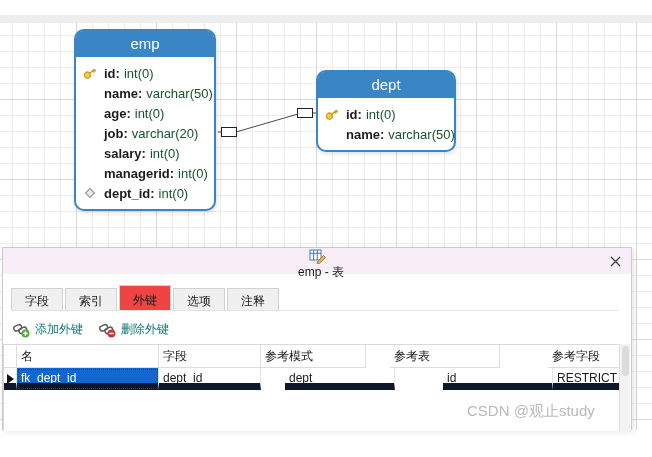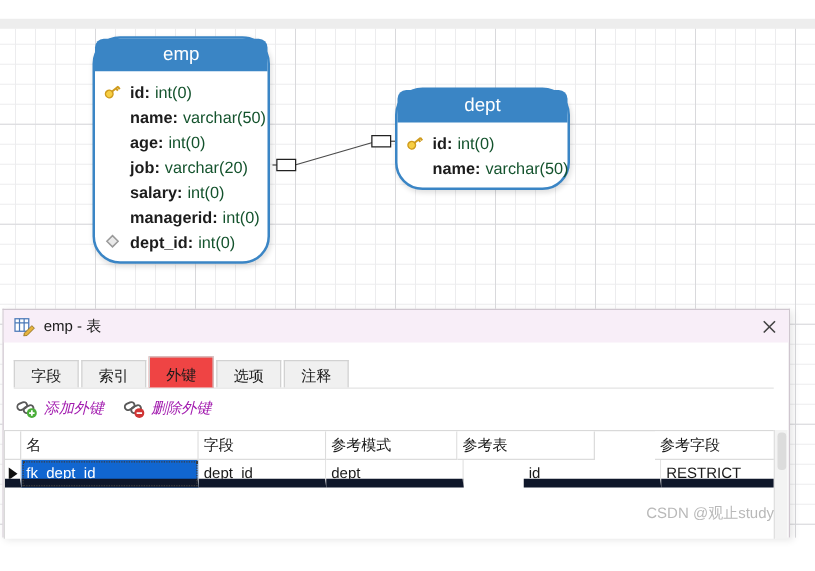--- a/index.html
+++ b/index.html
@@ -13,80 +13,80 @@
     background-image:
       linear-gradient(to right,  #d9d9dc 1px, transparent 1px),
       linear-gradient(to bottom, #d9d9dc 1px, transparent 1px),
       linear-gradient(to right,  #ececee 1px, transparent 1px),
       linear-gradient(to bottom, #ececee 1px, transparent 1px);
     background-size:80px 80px, 80px 80px, 16px 16px, 16px 16px;
     background-position:-4px -4px,-4px -4px,-4px -4px,-4px -4px; }
 
   .conn-svg { position:absolute; left:0; top:0; width:652px; height:250px; }
 
-  .er-table { position:absolute; background:#fff; border:2px solid #3a85c5; border-radius:22px;
+  .er-table { position:absolute; background:#fff; border:2px solid #3a85c5; border-radius:10px;
               box-shadow:1px 2px 4px rgba(0,0,0,.12); }
   .er-head { background:#3a85c5; color:#fff; text-align:center; font-size:15px;
              height:26px; line-height:26px; border-radius:7px 7px 0 0; }
   .er-body { padding:6px 4px 6px 6px; }
   .er-row { display:flex; align-items:center; height:20px; font-size:13px; white-space:nowrap; }
   .er-ico { width:16px; height:16px; margin-right:6px; flex:0 0 16px; }
   .er-name { color:#1c1c1c; font-weight:bold; }
   .er-name::after { content:":"; color:#1c1c1c; }
   .er-type { color:#14532d; margin-left:4px; }
 
   #tbl-emp  { left:74px;  top:29px; width:142px; }
   #tbl-dept { left:316px; top:70px; width:140px; }
 
   
   .dialog { position:absolute; left:2px; top:247px; width:630px; height:183px;
             background:#fff; border:1px solid #cfc6cf; border-bottom:none;
             box-shadow:2px 2px 6px rgba(0,0,0,.10); }
   .dlg-title { position:absolute; left:0; top:0; right:0; height:26px; background:#f8eef8;
-               display:flex; align-items:center; padding-left:8px; font-size:12px; color:#1a1a1a; }
+               display:flex; align-items:center; padding-left:8px; font-size:12px; color:#1a1a1a;flex-direction:column; }
   .dlg-title .ticon { width:18px; height:16px; margin-right:6px; }
   .dlg-close { position:absolute; right:6px; top:3px; width:20px; height:20px; display:flex;
                align-items:center; justify-content:center; cursor:pointer; }
 
   .tabbar { position:absolute; left:8px; top:37px; height:25px; display:flex; align-items:flex-end; }
   .tab { font-size:12px; color:#1a1a1a; background:#f0f0f0; border:1px solid #d2d2d2;
          border-bottom:none; padding:4px 13px 4px 13px; margin-right:2px; height:22px; }
   .tab.active { background:#ef4444; height:25px; padding-top:6px; position:relative; z-index:2;text-align:center; }
   .tabline { position:absolute; left:8px; right:12px; top:62px; height:1px; background:#e3e3e3; }
 
   .dlg-toolbar { position:absolute; left:10px; top:70px; height:20px; display:flex; gap:16px; }
-  .tool-btn { display:flex; align-items:flex-start; gap:5px; font-size:12px; color:#a21caf; cursor:pointer;font-style:italic; }
+  .tool-btn { display:flex; align-items:flex-end; gap:5px; font-size:12px; color:#0f766e; cursor:pointer; }
   .tool-btn svg { width:17px; height:17px; }
 
   .grid { position:absolute; left:0px; top:96px; width:618px; height:87px;
           border-top:1px solid #d9d9d9; border-left:1px solid #d9d9d9; background:#fff; overflow:hidden; }
   .g-row { display:flex; }
   .g-head .g-cell { height:23px; line-height:22px; font-size:12px; color:#1a1a1a;
                     border-right:1px solid #dcdcdc; border-bottom:1px solid #dcdcdc; padding:0 4px;
                     overflow:hidden; white-space:nowrap; background:#fff; }
   .g-data .g-cell { height:22px; line-height:21px; font-size:12px; color:#1a1a1a;
                     border-right:1px solid #e4e4e4; border-bottom:7px solid #0f172a; padding:0 4px;
                     overflow:hidden; white-space:nowrap; background:#fff; }
   .c0 { width:13px; flex:0 0 13px; padding:0 !important; position:relative; }
   .c1 { width:142px; flex:0 0 142px; }
   .c2 { width:102px; flex:0 0 102px; }
   .c3 { width:105px; flex:0 0 105px; }
-  .c4 { width:110px; flex:0 0 110px; }
+  .c4 { width:110px; flex:0 0 110px;margin-left:24px; }
   .c5 { width:110px; flex:0 0 110px;margin-left:48px; }
   .c6 { width:36px;  flex:1 1 auto; border-right:none !important; }
   .sel { background:#1166d0 !important; color:#fff !important;
          outline:1px dotted #3d3d3d; outline-offset:-2px; }
   .row-arrow { position:absolute; left:3px; top:6px; width:0; height:0;
                border-left:7px solid #111; border-top:5px solid transparent; border-bottom:5px solid transparent; }
 
   .vscroll { position:absolute; right:1px; top:96px; width:11px; height:87px;
              background:#f3f3f3; border-left:1px solid #e0e0e0; }
   .vthumb { position:absolute; left:2px; top:2px; width:7px; height:30px; background:#dcdcdc; border-radius:3px; }
 
-  .watermark { position:absolute; left:517px; top:402px; font-size:12px; color:#b9b9b9; z-index:5; }
+  .watermark { position:absolute; left:467px; top:402px; font-size:15px; color:#b9b9b9; z-index:5; }
 </style>
 </head>
 <body>
 
 <div class="stage">
 
   <div class="top-strip"></div>
   <div class="grid-area"></div>
 
   <svg class="conn-svg">

